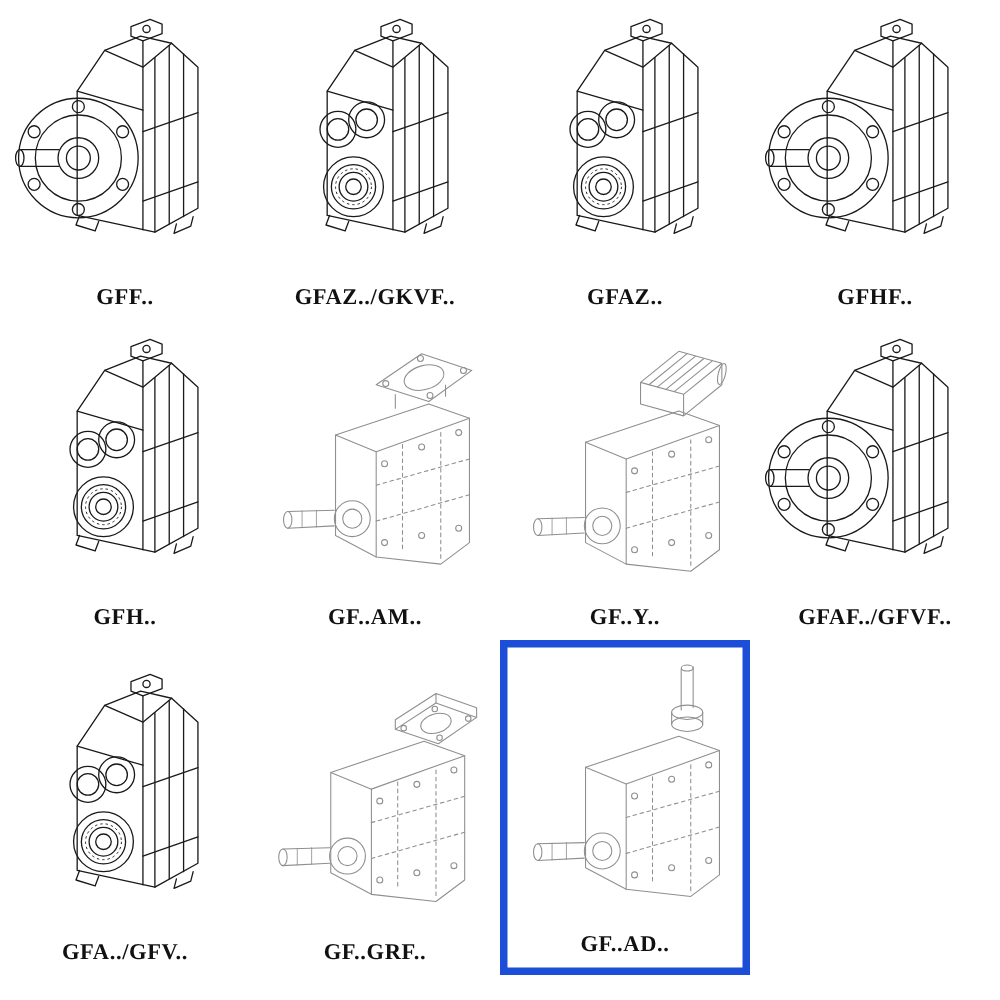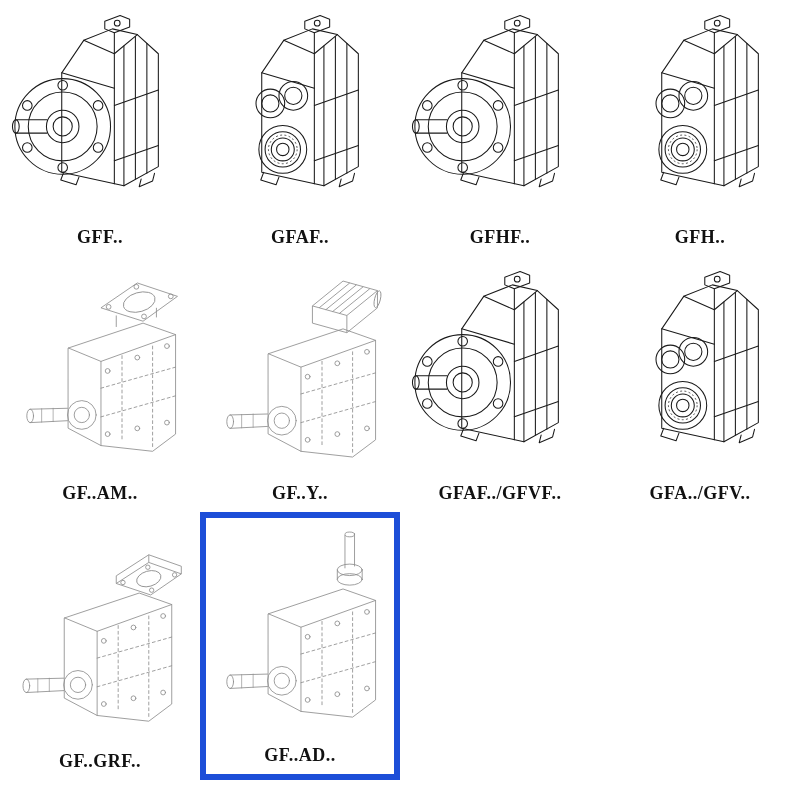--- a/index.html
+++ b/index.html
@@ -165,26 +165,32 @@
 
 <div class="grid">
 
   <figure class="cell">
     <svg class="drawing" viewBox="0 0 190 230">
         <use href="#g-flange"></use>
       </svg>
     <figcaption class="label">GFF..</figcaption>
   </figure>
 
-
-  <figure class="cell">
-    <svg class="drawing" viewBox="0 0 190 230">
-        <use href="#g-hollow"></use>
-      </svg>
-    <figcaption class="label">GFAF..</figcaption>
+  <figure class="cell">
+    <svg class="drawing" viewBox="0 0 190 230">
+        <use href="#g-hollow"></use>
+      </svg>
+    <figcaption class="label">GFAZ../GKVF..</figcaption>
+  </figure>
+
+  <figure class="cell">
+    <svg class="drawing" viewBox="0 0 190 230">
+        <use href="#g-hollow"></use>
+      </svg>
+    <figcaption class="label">GFAZ..</figcaption>
   </figure>
 
   <figure class="cell">
     <svg class="drawing" viewBox="0 0 190 230">
         <use href="#g-flange"></use>
       </svg>
     <figcaption class="label">GFHF..</figcaption>
   </figure>
 
   <figure class="cell">

